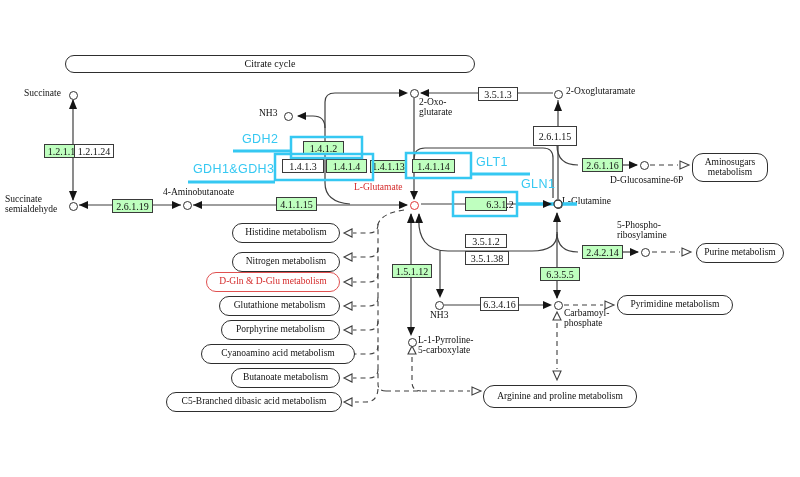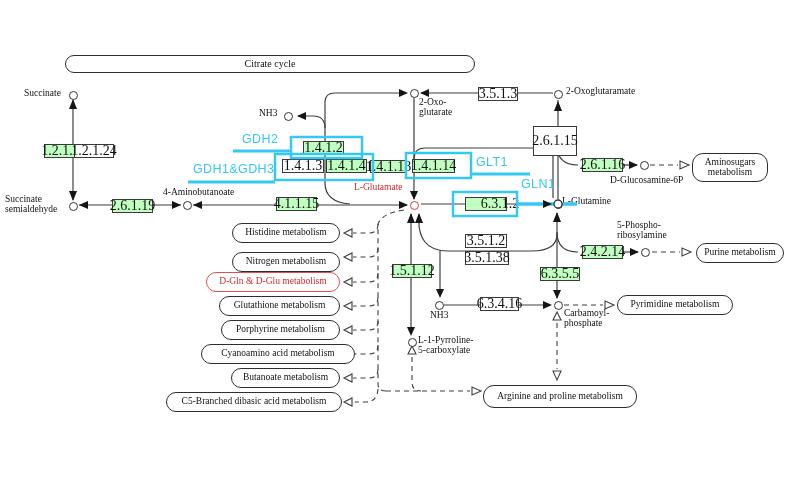--- a/index.html
+++ b/index.html
@@ -7,21 +7,21 @@
          font-family:"Liberation Serif", serif;}
   svg{position:absolute;left:0;top:0;}
   #lines{z-index:1;}
   #overlay{z-index:3;}
   .pbox{position:absolute;z-index:2;background:#fff;border:1.4px solid #2e2e2e;border-radius:11px;
         display:flex;flex-direction:column;align-items:center;justify-content:center;
         font-size:9.5px;color:#111;text-align:center;line-height:1.05;box-sizing:border-box;}
   .pbox.big{border-radius:15px;font-size:10px;}
   .pbox.red{border-color:#e05050;color:#d42a2a;}
   .ecbox{position:absolute;z-index:2;border:1.3px solid #3a3a3a;display:flex;align-items:center;
-         justify-content:center;font-size:14px;color:#111;box-sizing:border-box;white-space:nowrap;}
+         justify-content:center;font-size:10px;color:#111;box-sizing:border-box;white-space:nowrap;}
   .ecbox.green{background:#bfffbf;}
   .ecbox.white{background:#ffffff;}
   .node{position:absolute;z-index:2;width:9px;height:9px;border-radius:50%;
         background:#fff;border:1.3px solid #333;box-sizing:border-box;}
   .node.rednode{border-color:#e03a3a;}
   .lbl{position:absolute;z-index:2;font-size:9.5px;color:#111;line-height:1.04;white-space:nowrap;}
   .lbl.redtext{color:#d42a2a;}
   .gene{position:absolute;z-index:4;font-family:"Liberation Sans",sans-serif;font-size:12.5px;
         color:#35c8f2;letter-spacing:.4px;white-space:nowrap;}
   .k{stroke:#3f3f3f;stroke-width:1.2;fill:none;}
@@ -183,21 +183,21 @@
     <div class="ecbox white" style="left: 74px; top: 144px; width: 40px; height: 14px;">1.2.1.24</div>
     <div class="ecbox green" style="left: 112px; top: 199px; width: 41px; height: 14px;">2.6.1.19</div>
     <div class="ecbox green" style="left: 276px; top: 197px; width: 41px; height: 14px;">4.1.1.15</div>
     <div class="ecbox green" style="left: 303px; top: 141px; width: 41px; height: 14px;">1.4.1.2</div>
     <div class="ecbox white" style="left: 282px; top: 159px; width: 42px; height: 14px;">1.4.1.3</div>
     <div class="ecbox green" style="left: 326px; top: 159px; width: 41px; height: 14px;">1.4.1.4</div>
     <div class="ecbox green" style="left: 370px; top: 160px; width: 37px; height: 13px;">1.4.1.13</div>
     <div class="ecbox green" style="left: 412px; top: 159px; width: 43px; height: 14px;">1.4.1.14</div>
     <div class="ecbox green" style="left: 465px; top: 197px; width: 42px; height: 14px; padding-left: 28px;">6.3.1.2</div>
     <div class="ecbox white" style="left: 478px; top: 87px; width: 40px; height: 14px;">3.5.1.3</div>
-    <div class="ecbox white" style="left: 533px; top: 126px; width: 44px; height: 30px;">2.6.1.15</div>
+    <div class="ecbox white" style="left: 533px; top: 126px; width: 44px; height: 20px;">2.6.1.15</div>
     <div class="ecbox green" style="left: 582px; top: 158px; width: 41px; height: 14px;">2.6.1.16</div>
     <div class="ecbox green" style="left: 582px; top: 245px; width: 41px; height: 14px;">2.4.2.14</div>
     <div class="ecbox green" style="left: 540px; top: 267px; width: 40px; height: 14px;">6.3.5.5</div>
     <div class="ecbox white" style="left: 465px; top: 234px; width: 42px; height: 14px;">3.5.1.2</div>
     <div class="ecbox white" style="left: 465px; top: 251px; width: 44px; height: 14px;">3.5.1.38</div>
     <div class="ecbox white" style="left: 480px; top: 297px; width: 39px; height: 14px;">6.3.4.16</div>
     <div class="ecbox green" style="left: 392px; top: 264px; width: 40px; height: 14px;">1.5.1.12</div>
     <div class="node" style="left: 68.5px; top: 90.5px;"></div>
     <div class="node" style="left: 68.5px; top: 201.5px;"></div>
     <div class="node" style="left: 182.5px; top: 200.5px;"></div>

